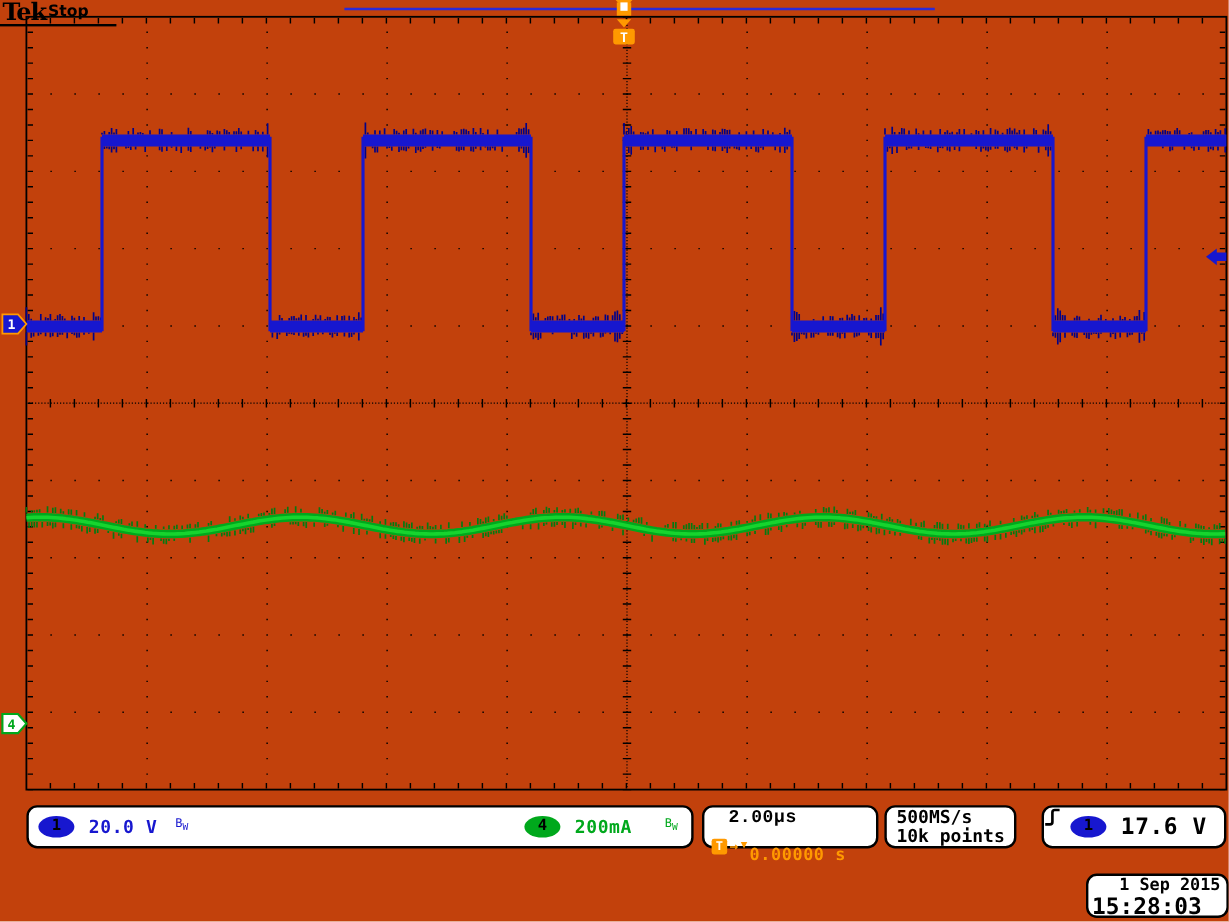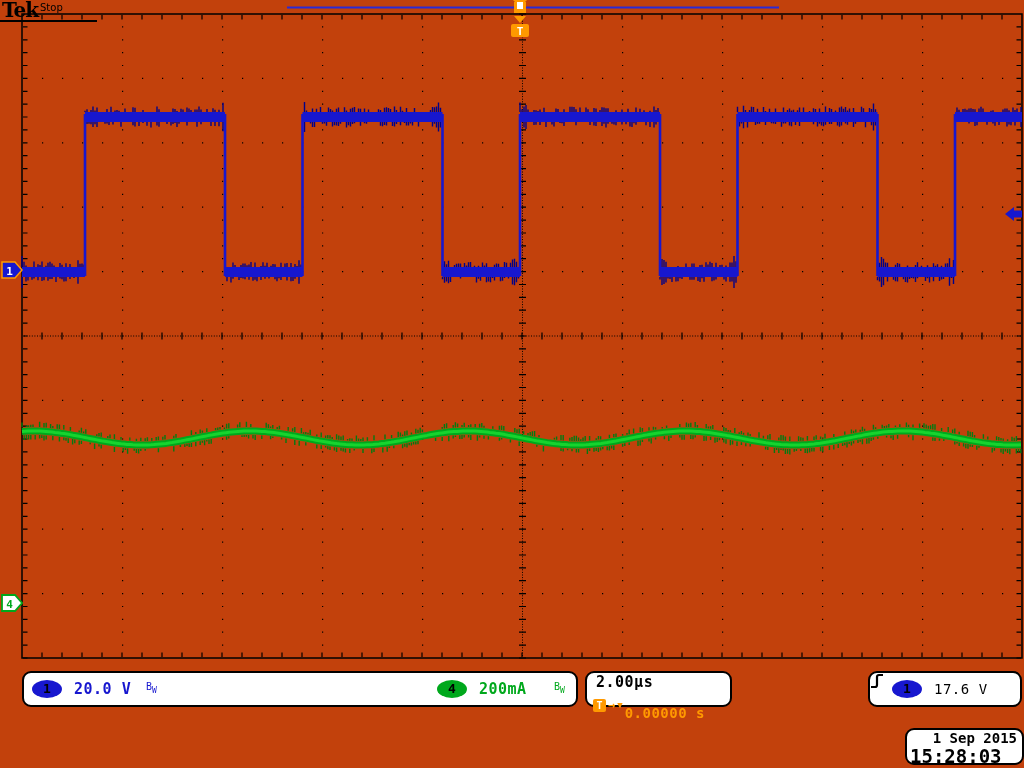--- a/index.html
+++ b/index.html
@@ -4,21 +4,21 @@
 <style>
   :root{
     --ch1:#1717cf; --ch1_dark:#020288; --ch4:#00a81c; --ch4_dark:#047a12;
     --ch4_bright:#16d42e; --trig:#ff9900; --grid:#000000;
   }
   html,body{margin:0;padding:0;background:#fff;}
   #screen{position:relative;width:1024px;height:768px;background:#c2410c;overflow:hidden;
           font-family:"DejaVu Sans Mono", monospace;}
   .abs{position:absolute;}
   #tek-logo{left:2px;top:-2px;font-family:"DejaVu Serif",serif;font-weight:bold;font-size:20px;color:#000;letter-spacing:-1px;}
-  #acq-status{left:40px;top:2px;font-family:"DejaVu Sans",sans-serif;font-weight:normal;font-size:10px;color:#000;}
+  #acq-status{left:40px;top:2px;font-family:"DejaVu Sans",sans-serif;font-weight:bold;font-size:13px;color:#000;}
   #header-underline{left:0;top:20px;width:97px;height:2px;background:#000;}
   svg{position:absolute;left:0;top:0;}
   .box{position:absolute;top:671px;height:32px;border:2px solid #000;border-radius:9px;background:#fff;}
   .rdtext{position:absolute;font-size:15px;font-weight:bold;letter-spacing:.5px;white-space:pre;}
   .badge{position:absolute;width:30px;height:18px;border-radius:50%;color:#000;
          font-size:13px;font-weight:bold;text-align:center;line-height:18px;}
   .bw{position:absolute;font-weight:normal;font-size:10px;}
   .bw sub{font-size:8px;}
   .c1{color:var(--ch1);} .c4{color:var(--ch4);}
   #trig-line{position:absolute;left:6px;top:16px;display:flex;align-items:center;gap:2px;}
@@ -91,37 +91,40 @@
     <span class="badge" style="left:8px;top:7px;background:var(--ch1);">1</span>
     <span class="rdtext c1" style="left:50px;top:7px;">20.0 V</span>
     <span class="bw c1" style="left:122px;top:8px;"><span>B</span><sub>W</sub></span>
 
     <span class="badge" style="left:413px;top:7px;background:var(--ch4);">4</span>
     <span class="rdtext c4" style="left:455px;top:7px;">200mA</span>
     <span class="bw c4" style="left:530px;top:8px;"><span>B</span><sub>W</sub></span>
   </div>
 
   <div class="box" style="left:585px;width:143px;">
-    <span class="rdtext" style="left:9px;top:0px;color:#000;">2.00µs</span>
+    <span class="rdtext" style="left:20px;top:0px;color:#000;font-family:Liberation Mono, monospace;">2.00µs</span>
     <span id="trig-line">
       <span id="trig-badge-small">T</span>
         <span id="trig-arrow">→</span>
         <span id="trig-marker-glyph">▼</span>
         <span id="trig-pos">0.00000 s</span>
     </span>
   </div>
 
+  <div class="box" style="left:737px;width:106px;">
+    <div class="twoline"><span>500MS/s</span><br><span>10k points</span></div>
+  </div>
 
   <div class="box" style="left:868px;width:150px;">
     <div id="box-d-inner">
       <span class="badge">1</span>
       <svg width="14" height="16" viewBox="0 0 14 16">
         <path d="M1,14 h4 q2,0 2,-2 V4 q0,-2 2,-2 h4" fill="none" stroke="#000" stroke-width="2.2"></path>
       </svg>
-      <span style="font-size:14px;font-weight:normal;color:#000;letter-spacing:.5px;">17.6 V</span>
+      <span style="font-size:19px;font-weight:bold;color:#000;letter-spacing:.5px;">17.6 V</span>
     </div>
   </div>
 
   <div id="date-box">
     <span id="date-line">1 Sep 2015</span>
     <span id="time-line">15:28:03</span>
   </div>
 
 </div>
 

